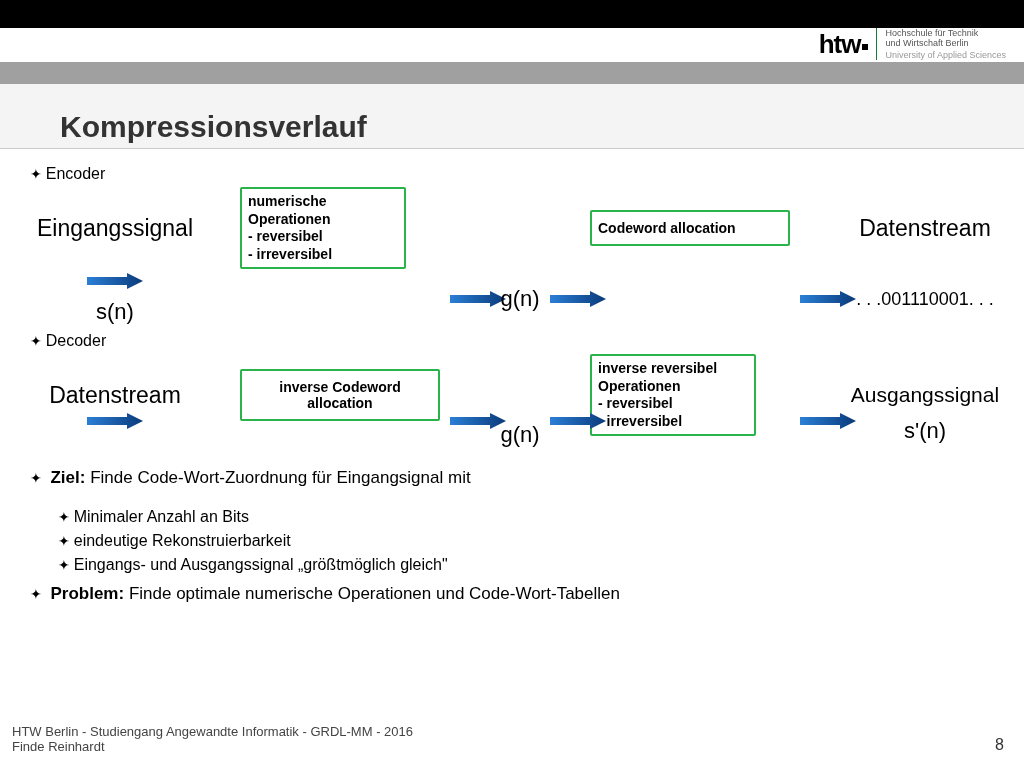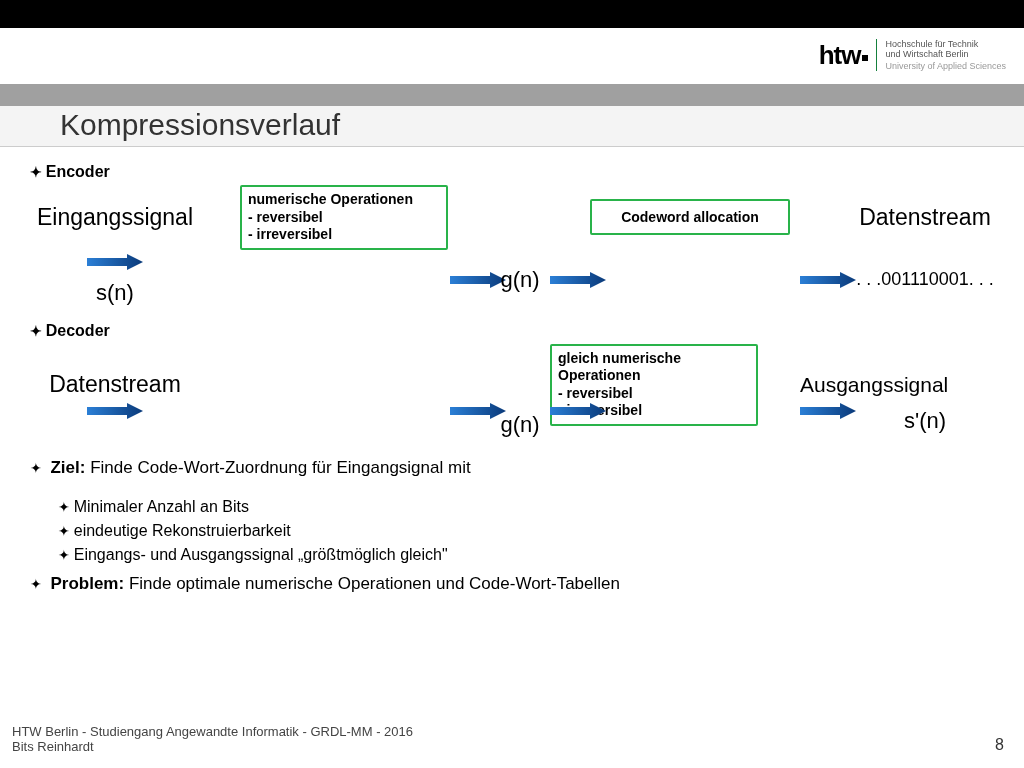--- a/index.html
+++ b/index.html
@@ -2,58 +2,58 @@
 <html><head>
 <meta charset="utf-8">
 <style>
   * { margin: 0; padding: 0; box-sizing: border-box; }
   html, body { width: 1024px; height: 768px; font-family: Arial, Helvetica, sans-serif; background: #fff; color: #000; overflow: hidden; }
 
   .top-black { height: 28px; background: #000; }
 
   .logo-zone {
     display: flex; align-items: center; justify-content: flex-end;
-    padding: 2px 18px 4px 30px; height: 56px; border-radius: 14px;
+    padding: 2px 18px 4px 30px; height: 34px; border-radius: 14px;
   }
   .logo { display: flex; align-items: center; gap: 8px; }
   .logo-mark { font-weight: 900; font-size: 26px; letter-spacing: -1px; color:#000; }
   .logo-dot { width:6px; height:6px; background:#000; display:inline-block; margin-left:2px; margin-bottom:3px; }
   .logo-text { font-size: 9px; color:#555; line-height:1.15; border-left:1px solid #15803d; padding-left:8px; }
 
   .gray-bar { height: 22px; background: #a0a0a0; }
   .title-bar {
     background: #f4f4f4; border-bottom: 1px solid #ccc;
     padding: 2px 0 4px 60px;
   }
-  .title-bar h1 { font-size: 30px; font-weight: 400; color:#333; }
+  .title-bar h1 { font-size: 30px; font-weight: 700; color:#333;margin-top:24px; }
 
   .body { padding: 10px 20px 0 30px; }
 
-  .sec-head { font-size: 16px; font-weight: 700; margin: 6px 0 4px 0; }
+  .sec-head { font-size: 16px; font-weight: 400; margin: 6px 0 4px 0; }
   .star { color:#000; font-size: 14px; margin-right:4px; }
 
   .flow { display:grid; grid-template-columns: 170px 40px 210px 40px 60px 40px 210px 40px 170px; align-items:center; gap:0; margin-bottom:4px; }
   .cell { text-align:center; }
   .big { font-size: 23px; font-weight:400; }
   .mid { font-size: 22px; }
   .box {
     border: 2px solid #29b34a;
     background: linear-gradient(#fff,#fff);
     border-radius: 2px;
     padding: 4px 6px;
     font-size: 14px; font-weight:700; text-align:left;
     line-height:1.25;
-    width: 208px;
+    width: 166px;
   }
   .box2 {
     border: 2px solid #29b34a;
     background: #fff;
     border-radius: 2px;
     padding: 8px 6px;
-    font-size: 14px; font-weight:700; text-align:center;
+    font-size: 14px; font-weight:700; text-align:left;
     width: 200px;
   }
   .arrow svg { display:block; margin:0 auto; }
   .sub { font-size:22px; margin-top:10px; }
 
   .goals { margin-top: 14px; font-size: 17px; }
   .goal-line { margin: 20px 0; }
   .goal-sub { margin: 6px 0 6px 28px; font-size: 16px; }
 
   .footer {
@@ -146,33 +146,38 @@
     <div class="cell arrow">
       <svg width="56" height="16">
           <polygon points="0,4 40,4 40,0 56,8 40,16 40,12 0,12" fill="url(#ga1)"></polygon>
         </svg>
     </div>
     <div class="cell">
         <div style="font-size:18px;">. . .001110001. . .</div>
       </div>
   </div>
 
-  <div class="sec-head" style="margin-top:16px;"><span class="star">✦</span><span>Decoder</span></div>
+  <div class="sec-head" style="margin-top:7px;"><span class="star">✦</span><span>Decoder</span></div>
 
   <div class="flow">
     <div class="cell">
         <div class="big">Datenstream</div>
       </div>
     <div></div>
+    <div class="cell">
+        <div class="box2" style="text-align:center;">
+      <div>inverse Codeword allocation</div>
+    </div>
+      </div>
     <div></div>
       <div></div>
       <div></div>
     <div class="cell">
         <div class="box">
-      <div>gleich numerische</div>
+      <div>inverse reversibel</div>
       <div>Operationen</div>
       <div>- reversibel</div>
       <div>- irreversibel</div>
     </div>
       </div>
     <div></div>
     <div class="cell">
         <div class="big" style="font-size:21px;">Ausgangssignal</div>
       </div>
   </div>
@@ -225,16 +230,16 @@
       <b>Problem:</b>
       <span>Finde optimale numerische Operationen und Code-Wort-Tabellen</span>
     </div>
   </div>
 
 </div>
 
 <div class="footer">
   <div>
     <div>HTW Berlin - Studiengang Angewandte Informatik - GRDL-MM - 2016</div>
-    <div>Bits Reinhardt</div>
+    <div>Finde Reinhardt</div>
   </div>
   <div class="pagenum">8</div>
 </div>
 
 </body></html>

